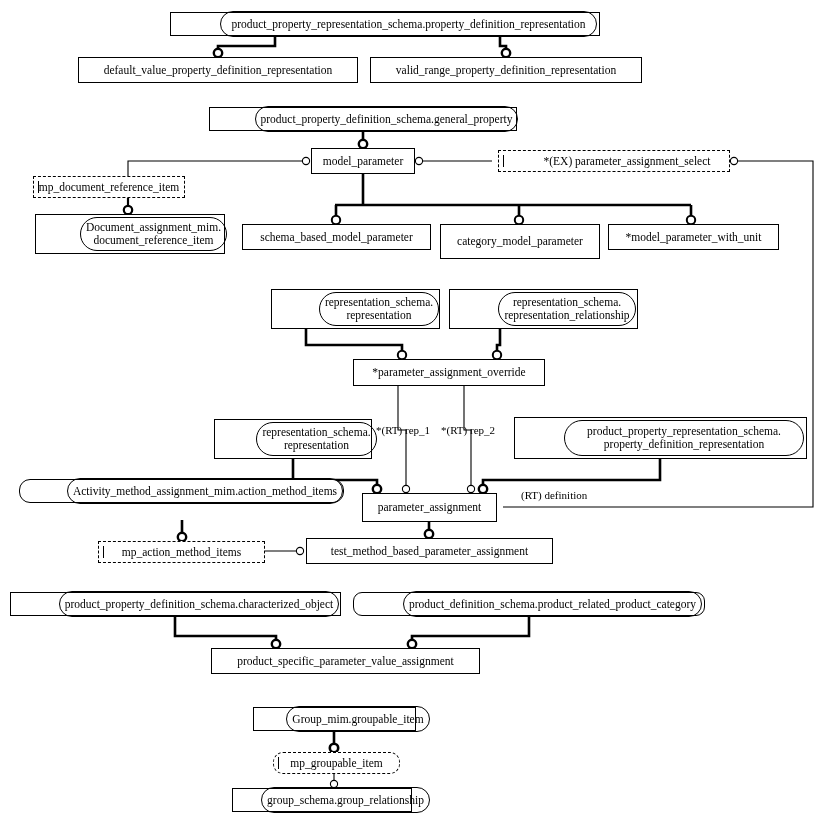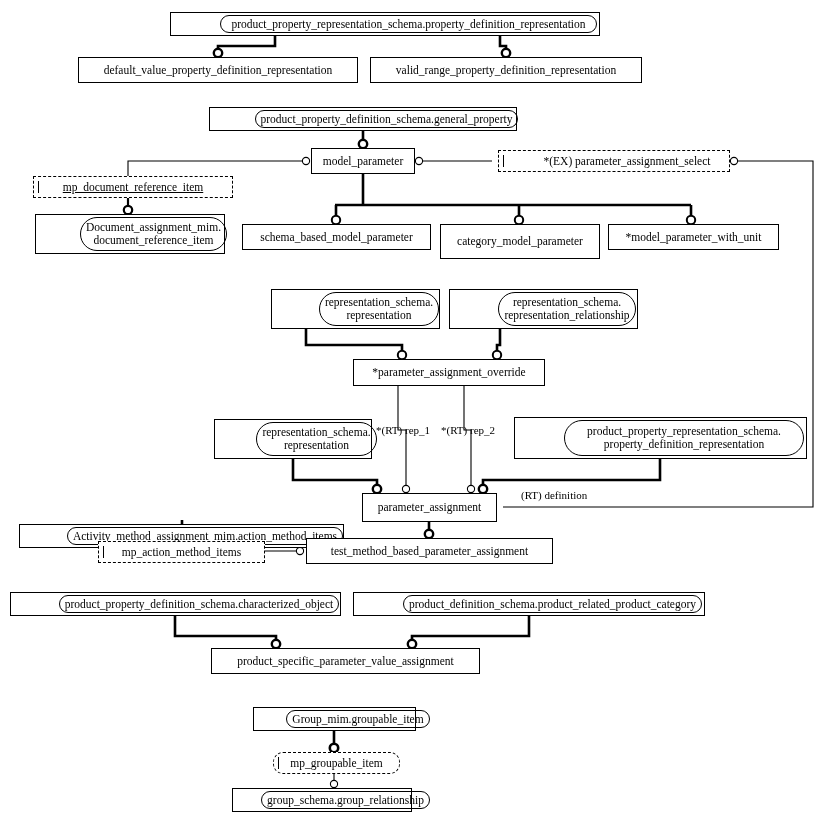--- a/index.html
+++ b/index.html
@@ -50,21 +50,21 @@
   .node.schemaref .inner {
     box-sizing: border-box;
     width: 100%;
     height: 100%;
     border: 1px solid #000;
     border-radius: 999px;
     display: flex;
     align-items: center;
     justify-content: center;
     text-align: center;
-    padding: 4px 5px;
+    padding: 12px 5px;
     margin-left: 47px;
   }
   .node.dashed {
     border: 1px dashed #000;
     background: #ffffff;
   }
   .node.dashed .tick {
     position: absolute;
     left: 4px;
     top: 4px;
@@ -175,21 +175,21 @@
       <div class="node schemaref" style="left: 209px; top: 107px; width: 308px; height: 24px;">
         <div class="inner">product_property_definition_schema.general_property</div>
       </div>
       <div class="node entity" style="left: 311px; top: 148px; width: 104px; height: 26px;">
         <span>model_parameter</span>
       </div>
       <div class="node dashed" style="left: 498px; top: 150px; width: 232px; height: 22px; padding-left: 28px;">
         <span class="tick"></span>
         <span>*(EX) parameter_assignment_select</span>
       </div>
-      <div class="node dashed" style="left: 33px; top: 176px; width: 200px; height: 22px; text-decoration: underline;">
+      <div class="node dashed" style="left: 33px; top: 176px; width: 152px; height: 22px;">
         <span class="tick"></span>
         <span>mp_document_reference_item</span>
       </div>
       <div class="node schemaref" style="left: 35px; top: 214px; width: 190px; height: 40px;">
         <div class="inner">Document_assignment_mim.<br>document_reference_item</div>
       </div>
       <div class="node entity" style="left: 242px; top: 224px; width: 189px; height: 26px;">
         <span>schema_based_model_parameter</span>
       </div>
       <div class="node entity" style="left: 440px; top: 224px; width: 160px; height: 35px;">
@@ -206,37 +206,37 @@
       </div>
       <div class="node entity" style="left: 353px; top: 359px; width: 192px; height: 27px;">
         <span>*parameter_assignment_override</span>
       </div>
       <div class="node schemaref" style="left: 214px; top: 419px; width: 158px; height: 40px;">
         <div class="inner">representation_schema.<br>representation</div>
       </div>
       <div class="node schemaref" style="left: 514px; top: 417px; width: 293px; height: 42px;">
         <div class="inner">product_property_representation_schema.<br>property_definition_representation</div>
       </div>
-      <div class="node schemaref" style="left: 19px; top: 524px; width: 325px; height: 24px;">
+      <div class="node schemaref" style="left: 19px; top: 479px; width: 325px; height: 24px; border-radius: 11px;">
         <div class="inner">Activity_method_assignment_mim.action_method_items</div>
       </div>
       <div class="node entity" style="left: 362px; top: 493px; width: 135px; height: 29px;">
         <span>parameter_assignment</span>
       </div>
       <div class="node dashed" style="left: 98px; top: 541px; width: 167px; height: 22px;">
         <span class="tick"></span>
         <span>mp_action_method_items</span>
       </div>
       <div class="node entity" style="left: 306px; top: 538px; width: 247px; height: 26px;">
         <span>test_method_based_parameter_assignment</span>
       </div>
       <div class="node schemaref" style="left: 10px; top: 592px; width: 331px; height: 24px;">
         <div class="inner">product_property_definition_schema.characterized_object</div>
       </div>
-      <div class="node schemaref" style="left: 353px; top: 592px; width: 352px; height: 24px;">
+      <div class="node schemaref" style="left: 353px; top: 592px; width: 352px; height: 24px; border-radius: 9px;">
         <div class="inner">product_definition_schema.product_related_product_category</div>
       </div>
       <div class="node entity" style="left: 211px; top: 648px; width: 269px; height: 26px;">
         <span>product_specific_parameter_value_assignment</span>
       </div>
       <div class="node schemaref" style="left: 253px; top: 707px; width: 163px; height: 24px;">
         <div class="inner">Group_mim.groupable_item</div>
       </div>
       <div class="node dashed" style="left: 273px; top: 752px; width: 127px; height: 22px; border-radius: 10px;">
         <span class="tick"></span>

